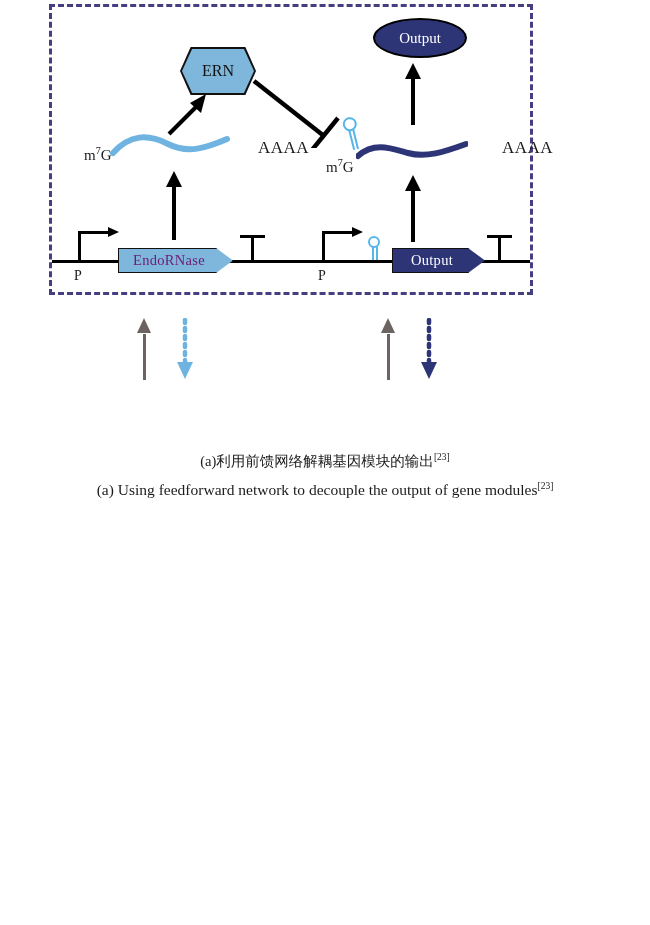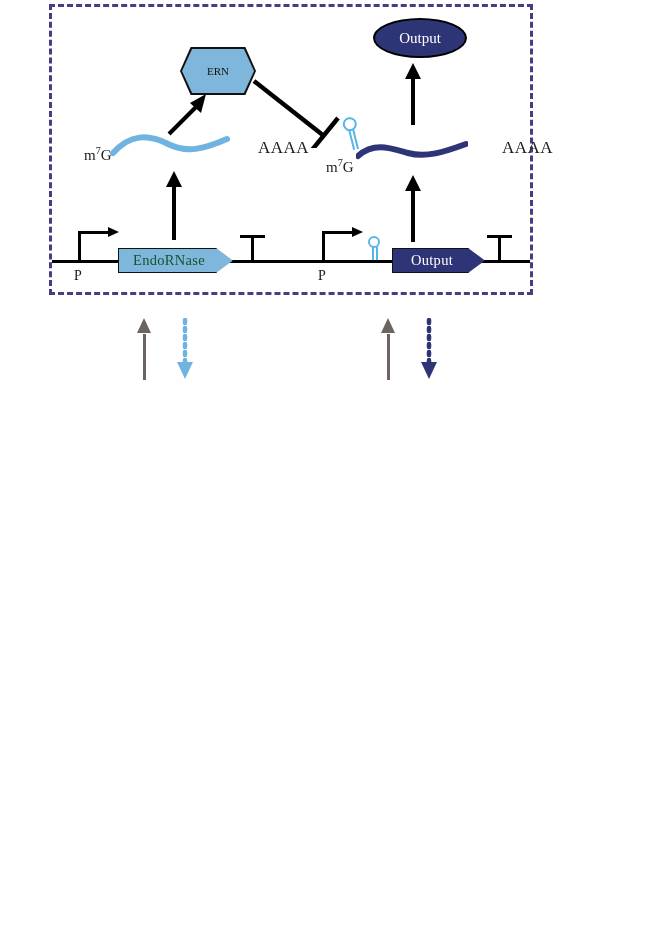--- a/index.html
+++ b/index.html
@@ -42,21 +42,21 @@
   .terminator .tbar{position:absolute;left:0;top:0;width:25px;height:3px;background:#000;}
 
   
   .gene{
     position:absolute;height:25px;display:flex;align-items:center;justify-content:center;
     border:1.6px solid #111;
     box-sizing:border-box;
     clip-path:polygon(0 0, calc(100% - 17px) 0, 100% 50%, calc(100% - 17px) 100%, 0 100%);
     font-size:14.5px;letter-spacing:.3px;
   }
-  .gene.endo{background:#7fb7dc;color:#14532d;}
+  .gene.endo{background:#7fb7dc;color:#701a75;}
   .gene.outp{background:#2e3577;color:#fff;}
   .gene span{padding-right:13px;}
 
   
   .hairpin{position:absolute;}
   .hairpin .ring{
     position:absolute;left:0;top:0;width:12px;height:12px;border-radius:50%;
     border:2.6px solid #57b6e8;box-sizing:border-box;background:#fff;
   }
   .hairpin .l1{position:absolute;left:3.5px;top:11px;width:2.4px;height:13px;background:#57b6e8;}
@@ -75,21 +75,21 @@
   .mrna{position:absolute;}
   .aaaa{position:absolute;font-size:17px;letter-spacing:.5px;margin-left:39px;}
   .m7g{position:absolute;font-size:15px;}
   .m7g sup{font-size:10px;}
 
   
   .ern{
     position:absolute;width:72px;height:44px;background:#7fb7dc;
     display:flex;align-items:center;justify-content:center;
     clip-path:polygon(14% 0,86% 0,100% 50%,86% 100%,14% 100%,0 50%);
-    font-size:11px;color:#111;
+    font-size:16px;color:#111;
   }
   .ern-border{
     position:absolute;width:76px;height:48px;background:#111;
     clip-path:polygon(14% 0,86% 0,100% 50%,86% 100%,14% 100%,0 50%);
   }
 
   
   .out-ell{
     position:absolute;width:94px;height:40px;border-radius:50%;
     background:#2e3577;border:2px solid #000;box-sizing:border-box;
@@ -236,20 +236,26 @@
     <div class="res-up" style="left:387px;top:318px;width:3px;height:62px;">
       <div class="sh"></div>
         <div class="hd"></div>
     </div>
     <svg style="position:absolute;left:418px;top:318px;width:22px;height:63px;" viewBox="0 0 22 63">
       <line x1="11" y1="2" x2="11" y2="44" stroke="#2E3577" stroke-width="4.5" stroke-dasharray="3 5" stroke-linecap="round"></line>
       <polygon points="3,44 19,44 11,61" fill="#2E3577"></polygon>
     </svg>
 
 
+    <div class="cap cap-cn" style="top:452px;">
+      <span>(a)利用前馈网络解耦基因模块的输出</span><sup>[23]</sup>
+    </div>
+    <div class="cap cap-en" style="top:481px;">
+      <span>(a) Using feedforward network to decouple the output of gene modules</span><sup>[23]</sup>
+    </div>
   </div>
 
   <div class="panel-b">
 
     
     
     
     
 
     

